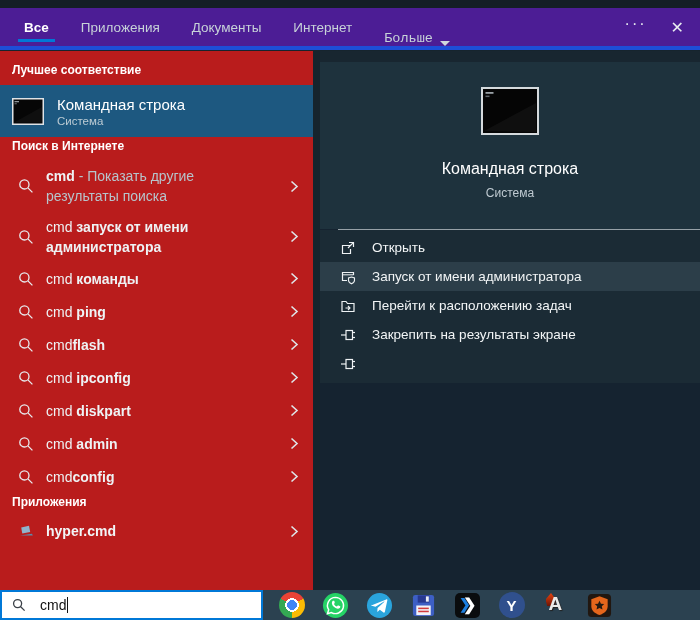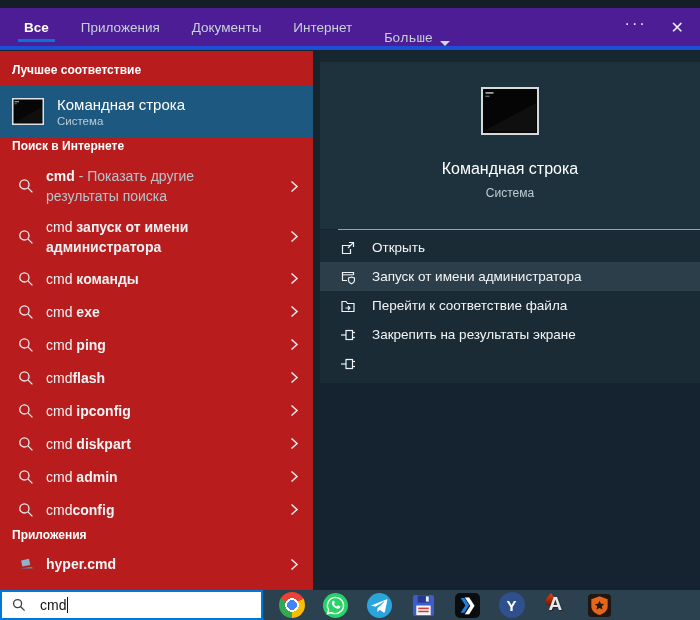--- a/index.html
+++ b/index.html
@@ -161,30 +161,20 @@
       <svg class="sugg-ico" viewBox="0 0 16 16">
           <circle cx="6.4" cy="6.4" r="4.6" fill="none" stroke="currentColor" stroke-width="1.3"></circle>
           <line x1="9.9" y1="9.9" x2="14.4" y2="14.4" stroke="currentColor" stroke-width="1.3"></line>
         </svg>
       <span class="sugg-text"><span class="typed">cmd</span><span class="rest"> команды</span></span>
       <svg class="chev" viewBox="0 0 9 13">
           <polyline points="1.5,1.5 7,6.5 1.5,11.5" fill="none" stroke="currentColor" stroke-width="1.6"></polyline>
         </svg>
     </div>
 
-    <div class="sugg-row">
-      <svg class="sugg-ico" viewBox="0 0 16 16">
-          <circle cx="6.4" cy="6.4" r="4.6" fill="none" stroke="currentColor" stroke-width="1.3"></circle>
-          <line x1="9.9" y1="9.9" x2="14.4" y2="14.4" stroke="currentColor" stroke-width="1.3"></line>
-        </svg>
-      <span class="sugg-text"><span class="typed">cmd</span><span class="rest"> exe</span></span>
-      <svg class="chev" viewBox="0 0 9 13">
-          <polyline points="1.5,1.5 7,6.5 1.5,11.5" fill="none" stroke="currentColor" stroke-width="1.6"></polyline>
-        </svg>
-    </div>
 
     <div class="sugg-row">
       <svg class="sugg-ico" viewBox="0 0 16 16">
           <circle cx="6.4" cy="6.4" r="4.6" fill="none" stroke="currentColor" stroke-width="1.3"></circle>
           <line x1="9.9" y1="9.9" x2="14.4" y2="14.4" stroke="currentColor" stroke-width="1.3"></line>
         </svg>
       <span class="sugg-text"><span class="typed">cmd</span><span class="rest"> ping</span></span>
       <svg class="chev" viewBox="0 0 9 13">
           <polyline points="1.5,1.5 7,6.5 1.5,11.5" fill="none" stroke="currentColor" stroke-width="1.6"></polyline>
         </svg>
@@ -294,21 +284,21 @@
           <path d="M11.5 8l3 1v2.2c0 1.8-1.4 2.9-3 3.6-1.6-.7-3-1.8-3-3.6V9z" fill="none" stroke="currentColor" stroke-width="1.1"></path>
         </svg>
         <span class="action-label">Запуск от имени администратора</span>
       </div>
 
       <div class="action-row">
         <svg class="action-ico" viewBox="0 0 16 16">
           <path d="M2 13.5V3.5h4l1.5 2H14v8z" fill="none" stroke="currentColor" stroke-width="1.2"></path>
           <path d="M5.5 10h4M8 8l2 2-2 2" fill="none" stroke="currentColor" stroke-width="1.1"></path>
         </svg>
-        <span class="action-label">Перейти к соответствие файла</span>
+        <span class="action-label">Перейти к расположению задач</span>
       </div>
 
       <div class="action-row">
         <svg class="action-ico" viewBox="0 0 16 16">
           <line x1="1" y1="8" x2="6" y2="8" stroke="currentColor" stroke-width="1.2"></line>
           <rect x="6" y="3.5" width="6.5" height="9" fill="none" stroke="currentColor" stroke-width="1.2"></rect>
           <line x1="12.5" y1="5.5" x2="15" y2="5.5" stroke="currentColor" stroke-width="1.2"></line>
           <line x1="12.5" y1="10.5" x2="15" y2="10.5" stroke="currentColor" stroke-width="1.2"></line>
         </svg>
         <span class="action-label">Закрепить на результаты экране</span>

